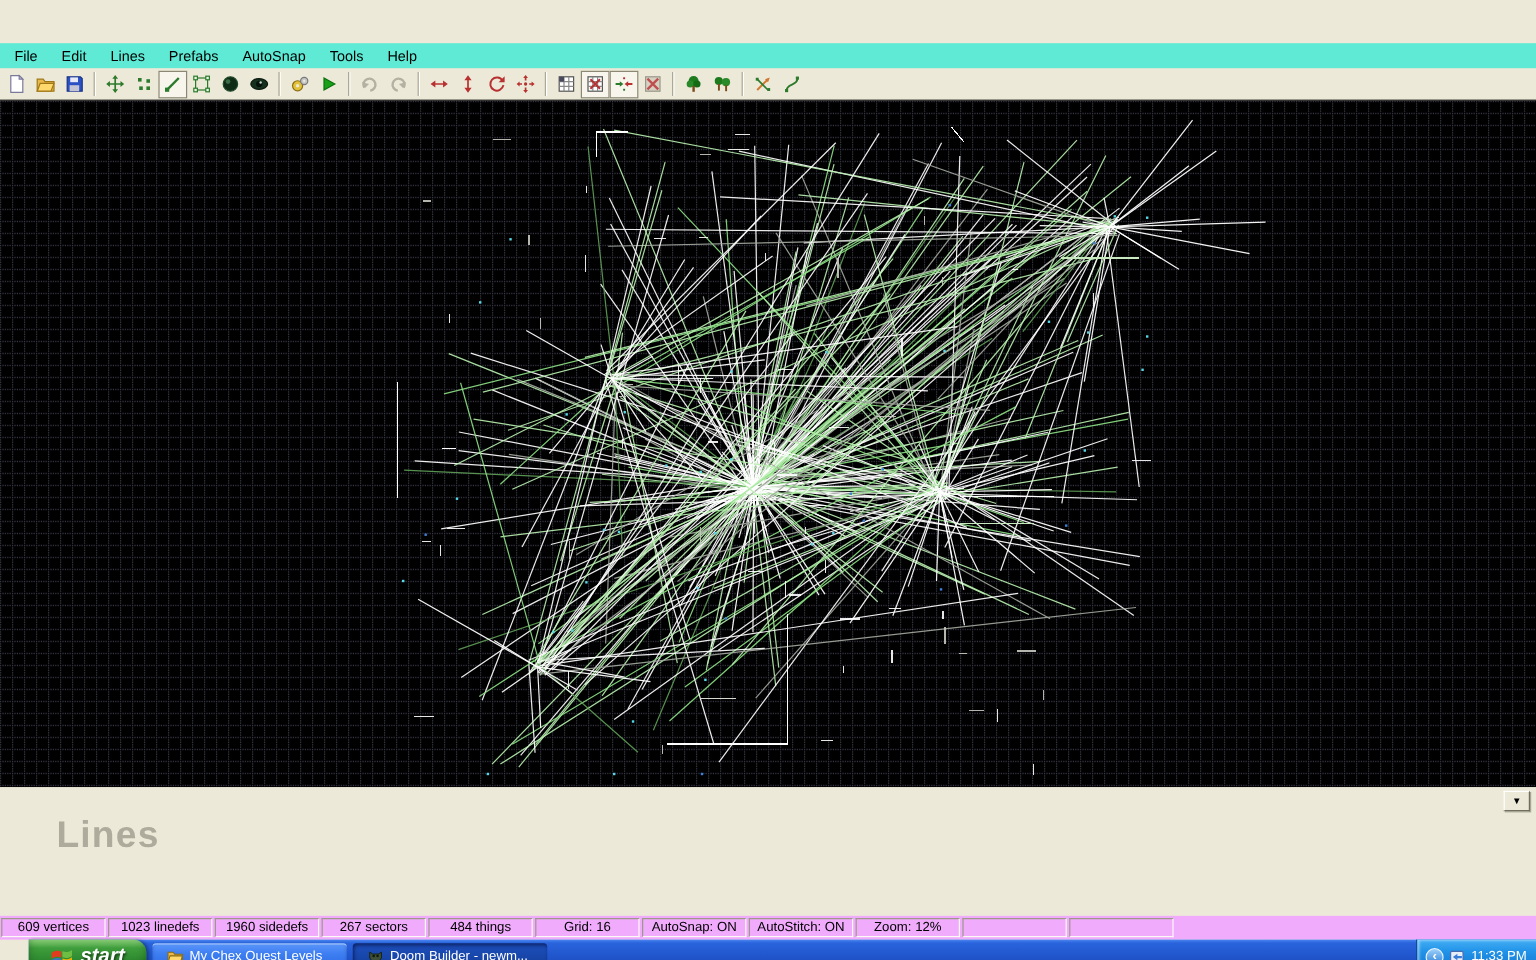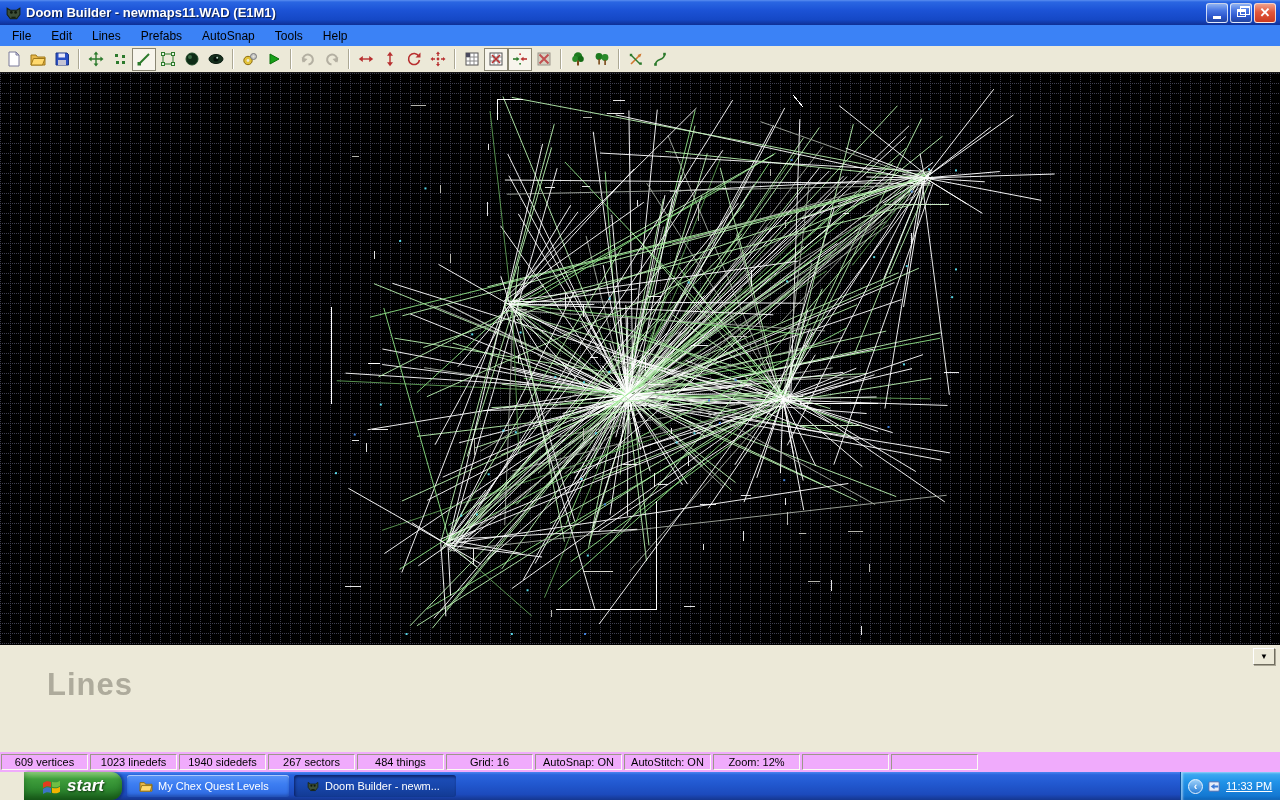--- a/index.html
+++ b/index.html
@@ -18,21 +18,21 @@
     display:flex; align-items:center; justify-content:center; cursor:default;
     background:linear-gradient(180deg,#8fb2f2 0%,#4a78e4 35%,#2c56cc 70%,#23459f 100%); }
   .winbtn.close { background:linear-gradient(180deg,#f0a28c 0%,#e2573c 45%,#cc3a20 100%); }
   .glyph-min { width:8px; height:3px; background:#fff; margin-top:9px; }
   .glyph-restore { width:9px; height:8px; border:1px solid #fff; border-top-width:3px; position:relative; background:transparent; }
   .glyph-restore:before { content:""; position:absolute; top:-6px; left:2px; width:8px; height:6px;
     border:1px solid #fff; border-top-width:2px; }
   .glyph-x { color:#fff; font-weight:bold; font-size:13px; line-height:13px; }
 
   
-  .menubar { height:21px; background:#3b82f6; display:flex; align-items:center; padding-left:2px; flex:0 0 auto; }
+  .menubar { height:21px; background:#5eead4; display:flex; align-items:center; padding-left:2px; flex:0 0 auto;margin-top:36px; }
   .menu-item { font-size:12px; color:#000; padding:3px 10px; cursor:default; }
 
   
   .toolbar { height:27px; background:#ece9d8; display:flex; align-items:center; padding-left:2px; flex:0 0 auto;
     border-bottom:1px solid #1a1a1a; }
   .tb { width:24px; height:23px; display:flex; align-items:center; justify-content:center;
     border:1px solid transparent; background:transparent; cursor:default; }
   .tb.pressed { border-color:#8a8774; background:#f7f5ec; }
   .tb svg { width:16px; height:16px; display:block; }
   .tsep { width:2px; height:20px; border-left:1px solid #aca894; border-right:1px solid #fff; margin:0 4px; }
@@ -76,42 +76,20 @@
   .tray-chevron { width:15px; height:15px; border-radius:50%; flex:0 0 auto;
     background:linear-gradient(180deg,#9cd0fa,#2a80d8); border:1px solid #eaf4fe;
     color:#fff; font-weight:bold; font-size:11px; line-height:12px; text-align:center; cursor:default; }
   .tray-clock { color:#fff; font-size:11px; white-space:nowrap;text-decoration:underline; }
 </style>
 </head>
 <body>
 
 <div class="screen">
 
-  <div class="titlebar">
-    <span class="app-icon">
-      <svg viewBox="0 0 16 16">
-          <path d="M2 3l3 2h6l3-2v6l-3 4H5L2 9z" fill="#3d4f38" stroke="#18220f" stroke-width="1"></path>
-          <circle cx="6" cy="7" r="1.3" fill="#0f180b"></circle>
-          <circle cx="10" cy="7" r="1.3" fill="#0f180b"></circle>
-          <path d="M6 11h4v1.6H6z" fill="#18220f"></path>
-        </svg>
-    </span>
-    <span class="title-text">Doom Builder - newmaps11.WAD (E1M1)</span>
-    <span class="win-buttons">
-      <span class="winbtn">
-          <span class="glyph-min"></span>
-        </span>
-      <span class="winbtn">
-          <span class="glyph-restore"></span>
-        </span>
-      <span class="winbtn close">
-          <span class="glyph-x">✕</span>
-        </span>
-    </span>
-  </div>
 
   <div class="menubar">
     <span class="menu-item">File</span>
     <span class="menu-item">Edit</span>
     <span class="menu-item">Lines</span>
     <span class="menu-item">Prefabs</span>
     <span class="menu-item">AutoSnap</span>
     <span class="menu-item">Tools</span>
     <span class="menu-item">Help</span>
   </div>
@@ -869,21 +847,21 @@
   <div class="mode-panel">
     <div class="mode-title">Lines</div>
     <div class="panel-dropdown">
         <span>▼</span>
       </div>
   </div>
 
   <div class="statusbar">
     <span class="spanel">609 vertices</span>
     <span class="spanel">1023 linedefs</span>
-    <span class="spanel">1940 sidedefs</span>
+    <span class="spanel">1960 sidedefs</span>
     <span class="spanel">267 sectors</span>
     <span class="spanel">484 things</span>
     <span class="spanel">Grid: 16</span>
     <span class="spanel">AutoSnap: ON</span>
     <span class="spanel">AutoStitch: ON</span>
     <span class="spanel">Zoom: 12%</span>
     <span class="spanel"></span>
     <span class="spanel"></span>
   </div>
 

